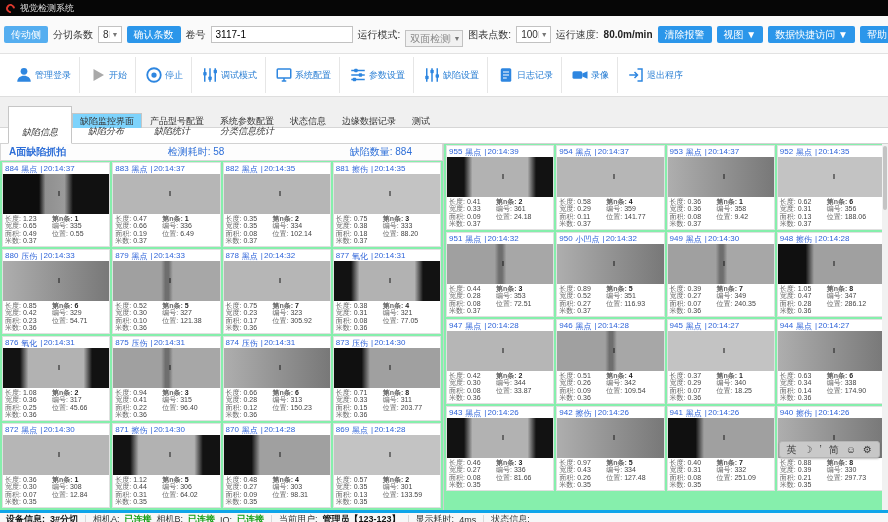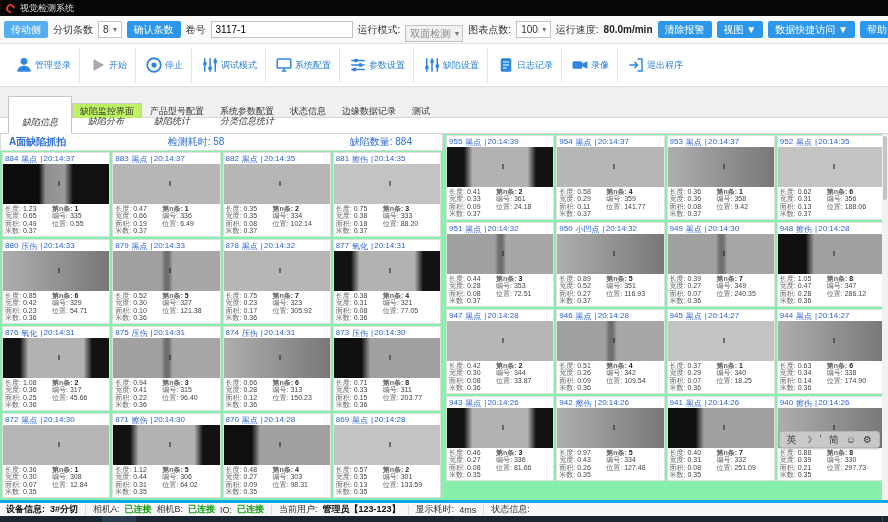--- a/index.html
+++ b/index.html
@@ -4,21 +4,21 @@
 <style>
   * { box-sizing: border-box; margin: 0; padding: 0; }
   html,body { width:888px; height:522px; overflow:hidden; }
   body { font-family:"Liberation Sans","DejaVu Sans",sans-serif; background:#fff; position:relative; font-size:10px; color:#333; }
 
   
   .titlebar { height:16px; background:#060606; color:#ddd; display:flex; align-items:center; gap:5px; padding:5px 6px; font-size:9px; }
   .app-logo { width:9px; height:9px; border:2px solid #e03a2f; border-right-color:transparent; border-radius:50%; transform:rotate(40deg); }
 
   
-  .toolbar { height:28px; background:#fafafa; border-bottom:1px solid #e2e2e2; display:flex; align-items:center; gap:5px; padding:0 4px; font-size:10px; }
+  .toolbar { height:38px; background:#fafafa; border-bottom:1px solid #e2e2e2; display:flex; align-items:center; gap:5px; padding:0 4px; font-size:10px; }
   .btn { background:#2b96ea; color:#fff; border:none; border-radius:2px; font-size:10px; height:17px; line-height:17px; padding:0 7px; cursor:pointer; white-space:nowrap; font-family:inherit; }
   .btn.light { background:#55aef0; }
   .lbl { color:#333; white-space:nowrap; }
   .combo { background:#fff; border:1px solid #c2c2c2; height:17px; display:flex; align-items:center; padding:0 0 0 4px; font-size:10px; }
   .combo .cval { flex:1; overflow:hidden; white-space:nowrap; }
   .combo .arrow { width:12px; text-align:center; color:#777; border-left:1px solid #e0e0e0; font-size:7px; }
   .combo .arrow::after { content:"▼"; }
   .combo.disabled { background:#f1f1f1; color:#888;margin-top:8px; }
   .txt { border:1px solid #c2c2c2; height:17px; font-size:10px; padding:0 4px; width:228px; font-family:inherit; }
   .speed { font-weight:bold; color:#222; }
@@ -29,21 +29,21 @@
   .action { display:flex; flex-direction:row; align-items:center; justify-content:center; min-width:52px; padding:0 8px; gap:2px; color:#2a7fd4; cursor:pointer; border-right:1px solid #e6e6e6; height:36px; }
   .action:last-child { border-right:none; }
   .action .ic { width:19px; height:18px; color:#2e86e0; display:flex; align-items:center; justify-content:center; }
   .action .ic.gray { color:#a9a9a9; }
   .action .ic svg { width:18px; height:18px; }
   .action .alabel { font-size:9px; white-space:nowrap; }
 
   
   .main-tabs { height:31px; background:#f0f0f0; border-bottom:1px solid #d6d6d6; display:flex; align-items:flex-end; padding-left:2px; font-size:9px; }
   .main-tabs .tab { padding:0 7px; height:14px; line-height:14px; cursor:pointer; border:1px solid transparent; border-bottom:none; color:#333; white-space:nowrap; }
-  .main-tabs .tab.active { background:#bef264; border-color:#c6c6c6; margin-bottom:-1px; height:15px; }
+  .main-tabs .tab.active { background:#7dd3fc; border-color:#c6c6c6; margin-bottom:-1px; height:15px; }
   .sub-tabs { height:16px; background:#fff; border-bottom:1px solid #d2d2d2; display:flex; align-items:flex-end; padding-left:8px; gap:2px; font-size:9px; }
   .sub-tabs .tab { padding:18px 13px; height:14px; line-height:14px; border:1px solid transparent; cursor:pointer; color:#333; white-space:nowrap;font-style:italic; }
   .sub-tabs .tab.active { border-color:#c6c6c6; border-bottom-color:#fff; margin-bottom:-1px; height:15px; background:#fff; }
 
   
   .content { height:366px; display:flex; position:relative; background:#86efac; }
   .panel { width:444px; border-right:1px solid #cfcfcf; }
   .panel:last-child { border-right:none; }
   .panel-head { height:17px; border:1px solid #d8d8d8; border-top:none; display:flex; align-items:center; color:#2e6fd8; font-size:10px; background:#fdfdfd; }
   .panel-head .pname { flex:1.3; padding-left:8px; font-weight:bold; }

